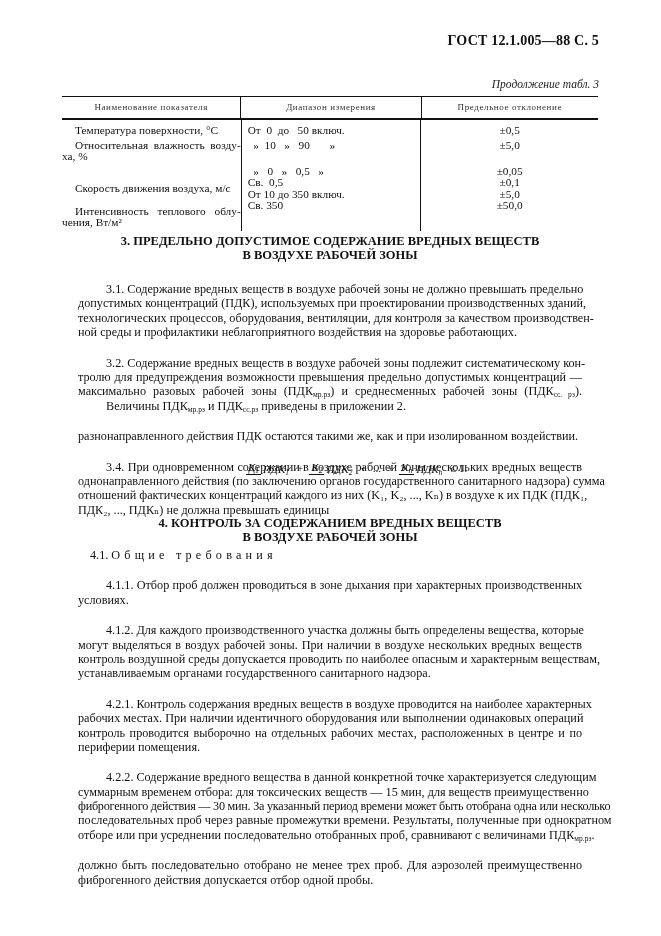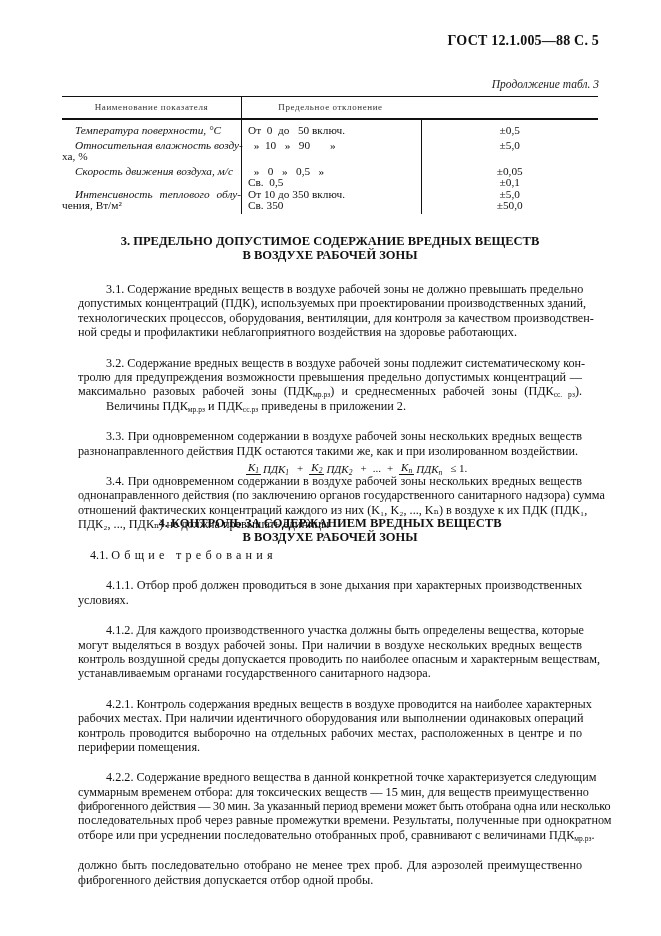--- a/index.html
+++ b/index.html
@@ -12,21 +12,21 @@
   .tbl-head > div { font-size:9px; letter-spacing:0.6px; text-align:center; line-height:21px; color:#333; }
   .c1 { width:179px; }
   .c2 { width:180px; border-left:1px solid #111; }
   .c3 { width:177px; border-left:1px solid #111; }
   .tbl-body { display:flex; font-size:11.3px; line-height:11.5px; }
   .tbl-body .col { padding-top:5px; padding-bottom:2px; }
   .tbl-body .c1 .line { text-align:justify; }
   .tbl-body .c2 { padding-left:6px; box-sizing:border-box; }
   .tbl-body .c3 { text-align:center; }
   .line { white-space:nowrap; height:11.5px; }
-  .ind { padding-left:13px;font-style:italic; }
+  .ind { padding-left:13px; }
   .just { text-align:justify; text-align-last:justify; }
   .sec-title { position:absolute; left:62px; width:536px; text-align:center; font-weight:bold; font-size:12.5px; line-height:14px; }
   .body { position:absolute; left:62px; width:536px; font-size:12.2px; line-height:14.4px; }
   .body .p { margin:16px; }
   .body .l { display:block; white-space:nowrap; text-align:justify; text-align-last:justify; height:14.4px; }
   .body .l.last { text-align-last:left; }
   .body .l.i1 { padding-left:28px; }
   .sp { letter-spacing:4.2px; }
   sub { font-size:7.5px; vertical-align:-2px; line-height:0; }
   .formula { position:absolute; left:246px; top:461px; display:flex; align-items:center; font-size:11px; font-style:italic; gap:6px; }
@@ -37,28 +37,29 @@
 </style>
 </head>
 <body>
 
 <div class="page-header">ГОСТ 12.1.005—88 С. 5</div>
 <div class="table-caption">Продолжение табл. 3</div>
 
 <div class="tbl">
   <div class="tbl-head">
     <div class="c1">Наименование показателя</div>
+    <div class="c2">Диапазон измерения</div>
     <div class="c3">Предельное отклонение</div>
   </div>
   <div class="tbl-body">
     <div class="col c1">
       <div class="line ind">Температура поверхности, °С</div>
       <div class="line ind just" style="margin-top:3px">Относительная влажность возду-</div>
       <div class="line">ха, %</div>
-      <div class="line ind" style="margin-top:3px">Скорость движения воздуха, м/с</div>
+      <div class="line ind" style="margin-top:20px">Скорость движения воздуха, м/с</div>
       <div class="line"></div>
       <div class="line ind just">Интенсивность теплового облу-</div>
       <div class="line"><span>чения, Вт/м²</span></div>
     </div>
     <div class="col c2">
       <div class="line" style="white-space:pre">От  0  до   50 включ.</div>
       <div class="line" style="white-space:pre;margin-top:3px">  »  10   »   90       »</div>
       <div class="line"></div>
       <div class="line" style="white-space:pre;margin-top:3px">  »   0   »   0,5   »</div>
       <div class="line" style="white-space:pre">Св.  0,5</div>
@@ -89,21 +90,20 @@
     <span class="l">технологических процессов, оборудования, вентиляции, для контроля за качеством производствен-</span>
     <span class="l last">ной среды и профилактики неблагоприятного воздействия на здоровье работающих.</span>
   </div>
   <div class="p">
     <span class="l i1">3.2. Содержание вредных веществ в воздухе рабочей зоны подлежит систематическому кон-</span>
     <span class="l">тролю для предупреждения возможности превышения предельно допустимых концентраций —</span>
     <span class="l"><span>максимально разовых рабочей зоны (ПДК</span><sub>мр.рз</sub><span>) и среднесменных рабочей зоны (ПДК</span><sub>сс. рз</sub><span>).</span></span>
     <span class="l i1 last"><span>Величины ПДК</span><sub>мр.рз</sub><span> и ПДК</span><sub>сс.рз</sub><span> приведены в приложении 2.</span></span>
   </div>
   <div class="p">
-    <span class="l i1">3.3. При одновременном содержании в воздухе рабочей зоны нескольких вредных веществ</span>
     <span class="l last">разнонаправленного действия ПДК остаются такими же, как и при изолированном воздействии.</span>
   </div>
   <div class="p">
     <span class="l i1">3.4. При одновременном содержании в воздухе рабочей зоны нескольких вредных веществ</span>
     <span class="l">однонаправленного действия (по заключению органов государственного санитарного надзора) сумма</span>
     <span class="l">отношений фактических концентраций каждого из них (K₁, K₂, ..., Kₙ) в воздухе к их ПДК (ПДК₁,</span>
     <span class="l last">ПДК₂, ..., ПДКₙ) не должна превышать единицы</span>
   </div>
 </div>
 

